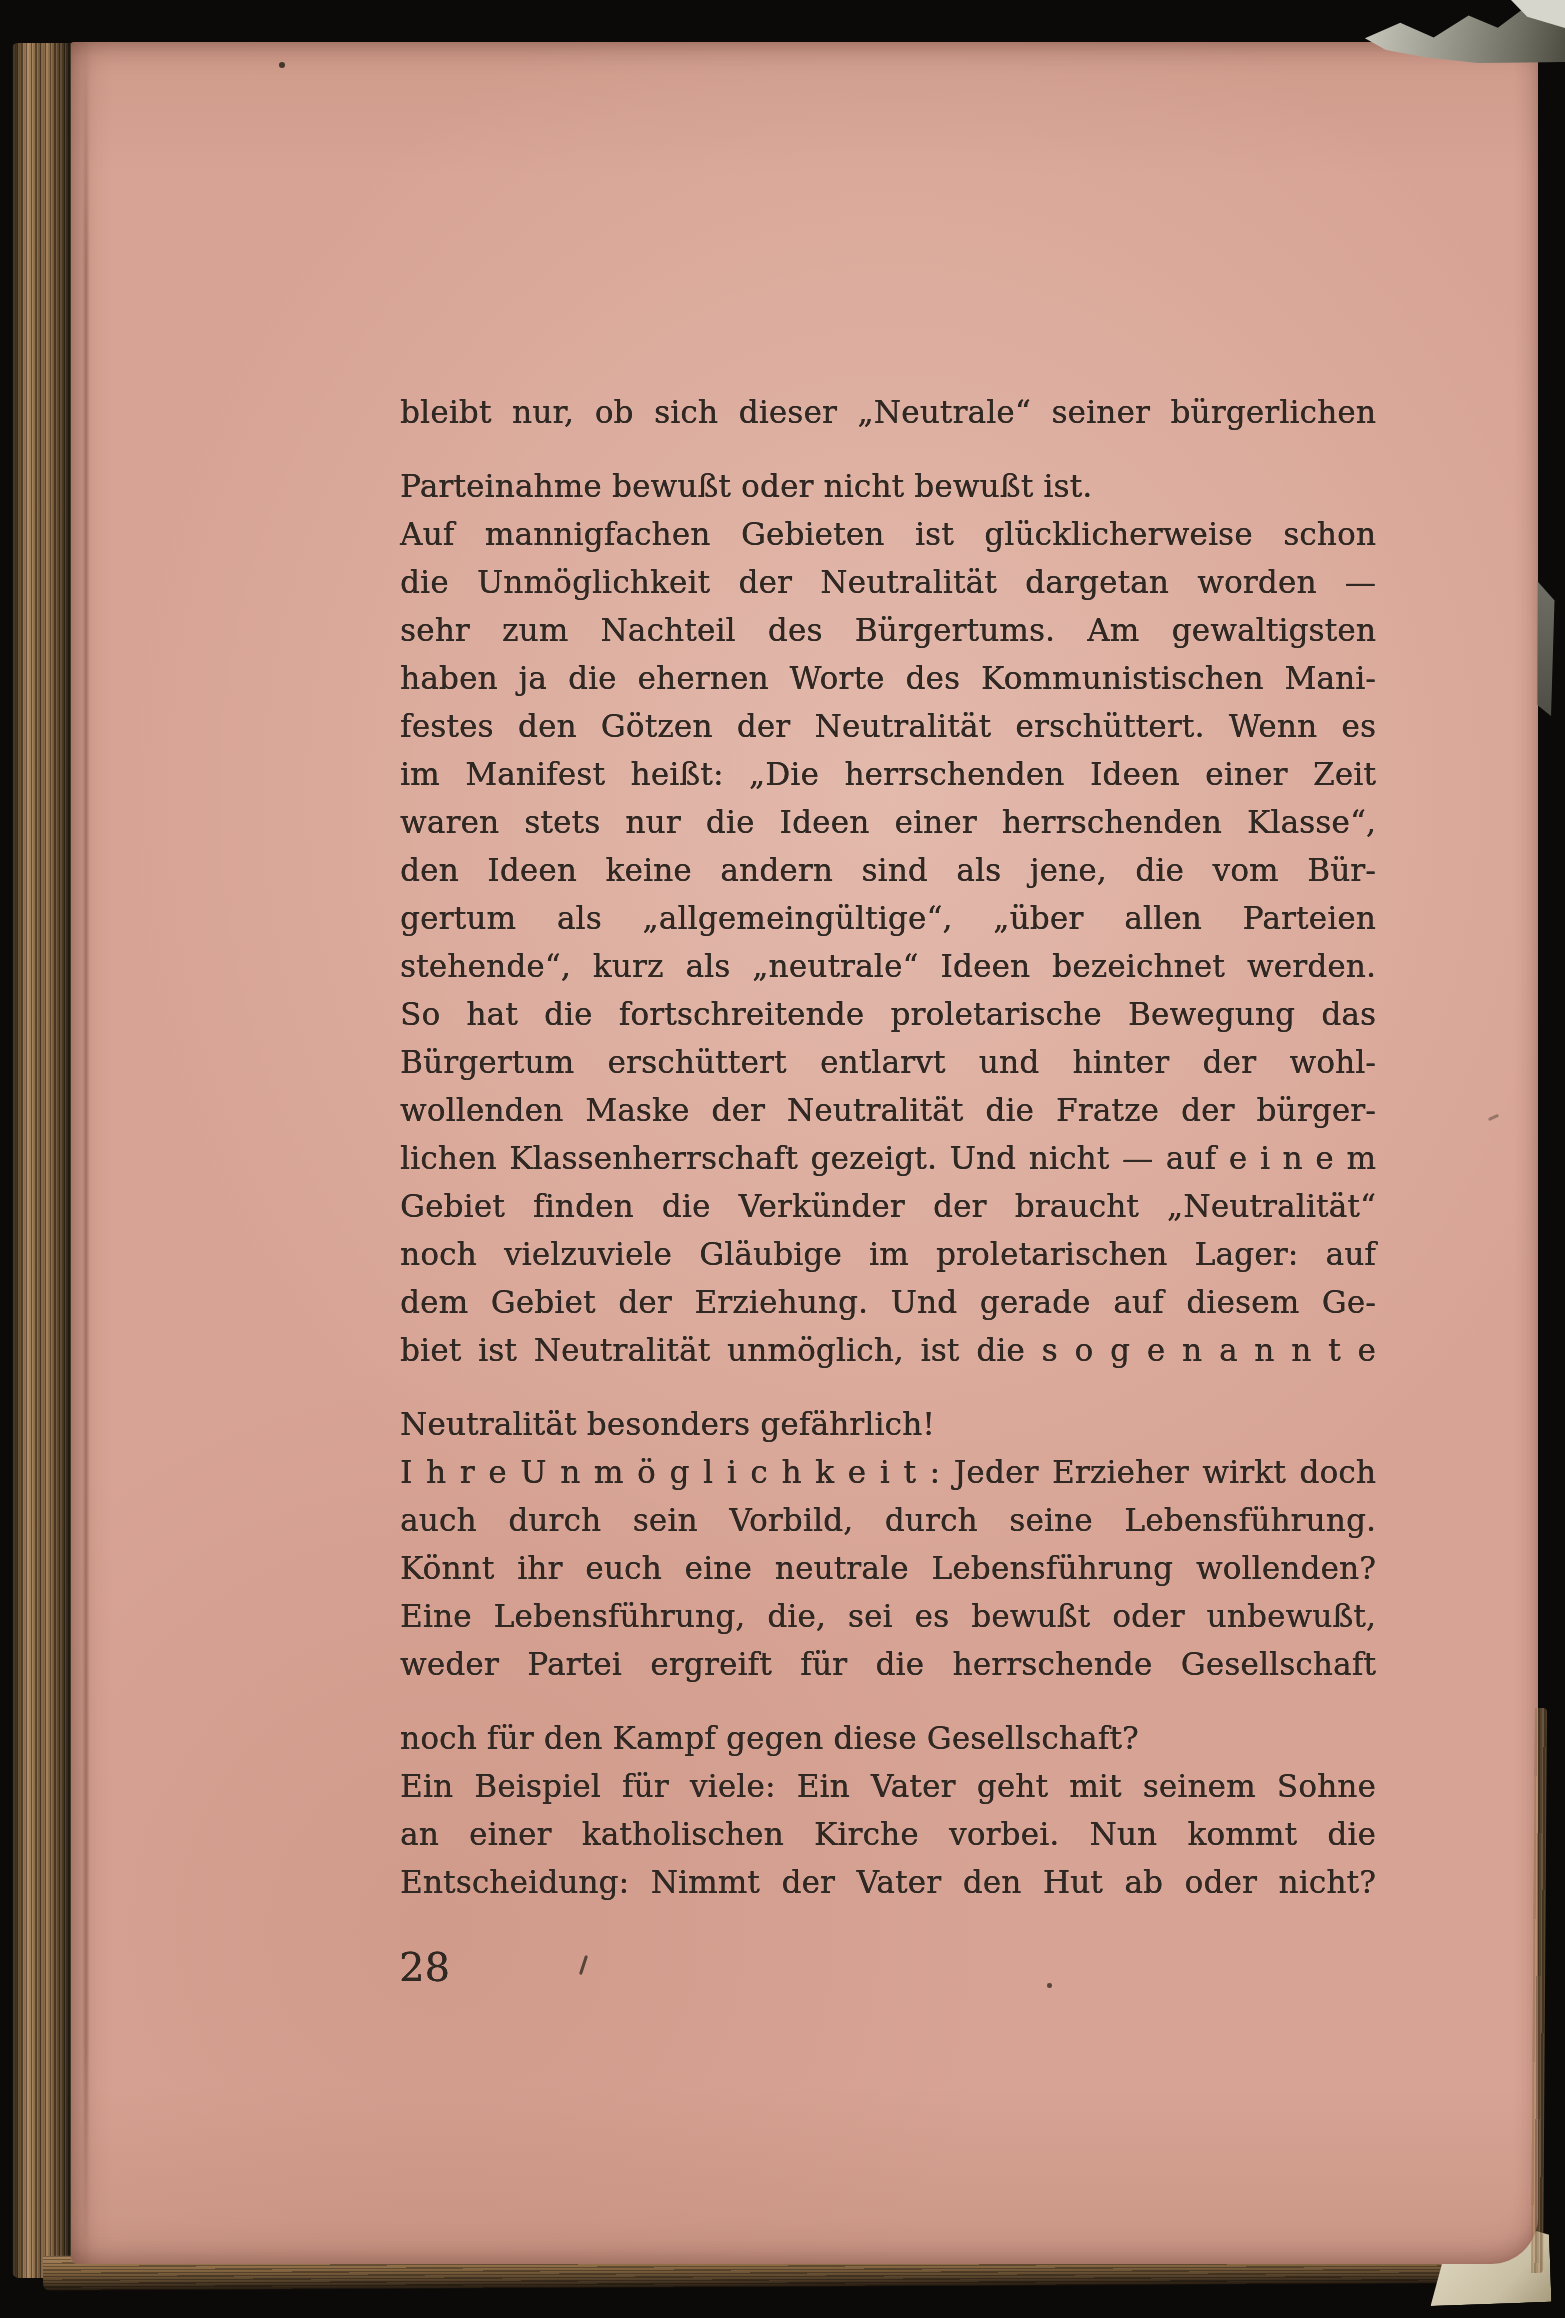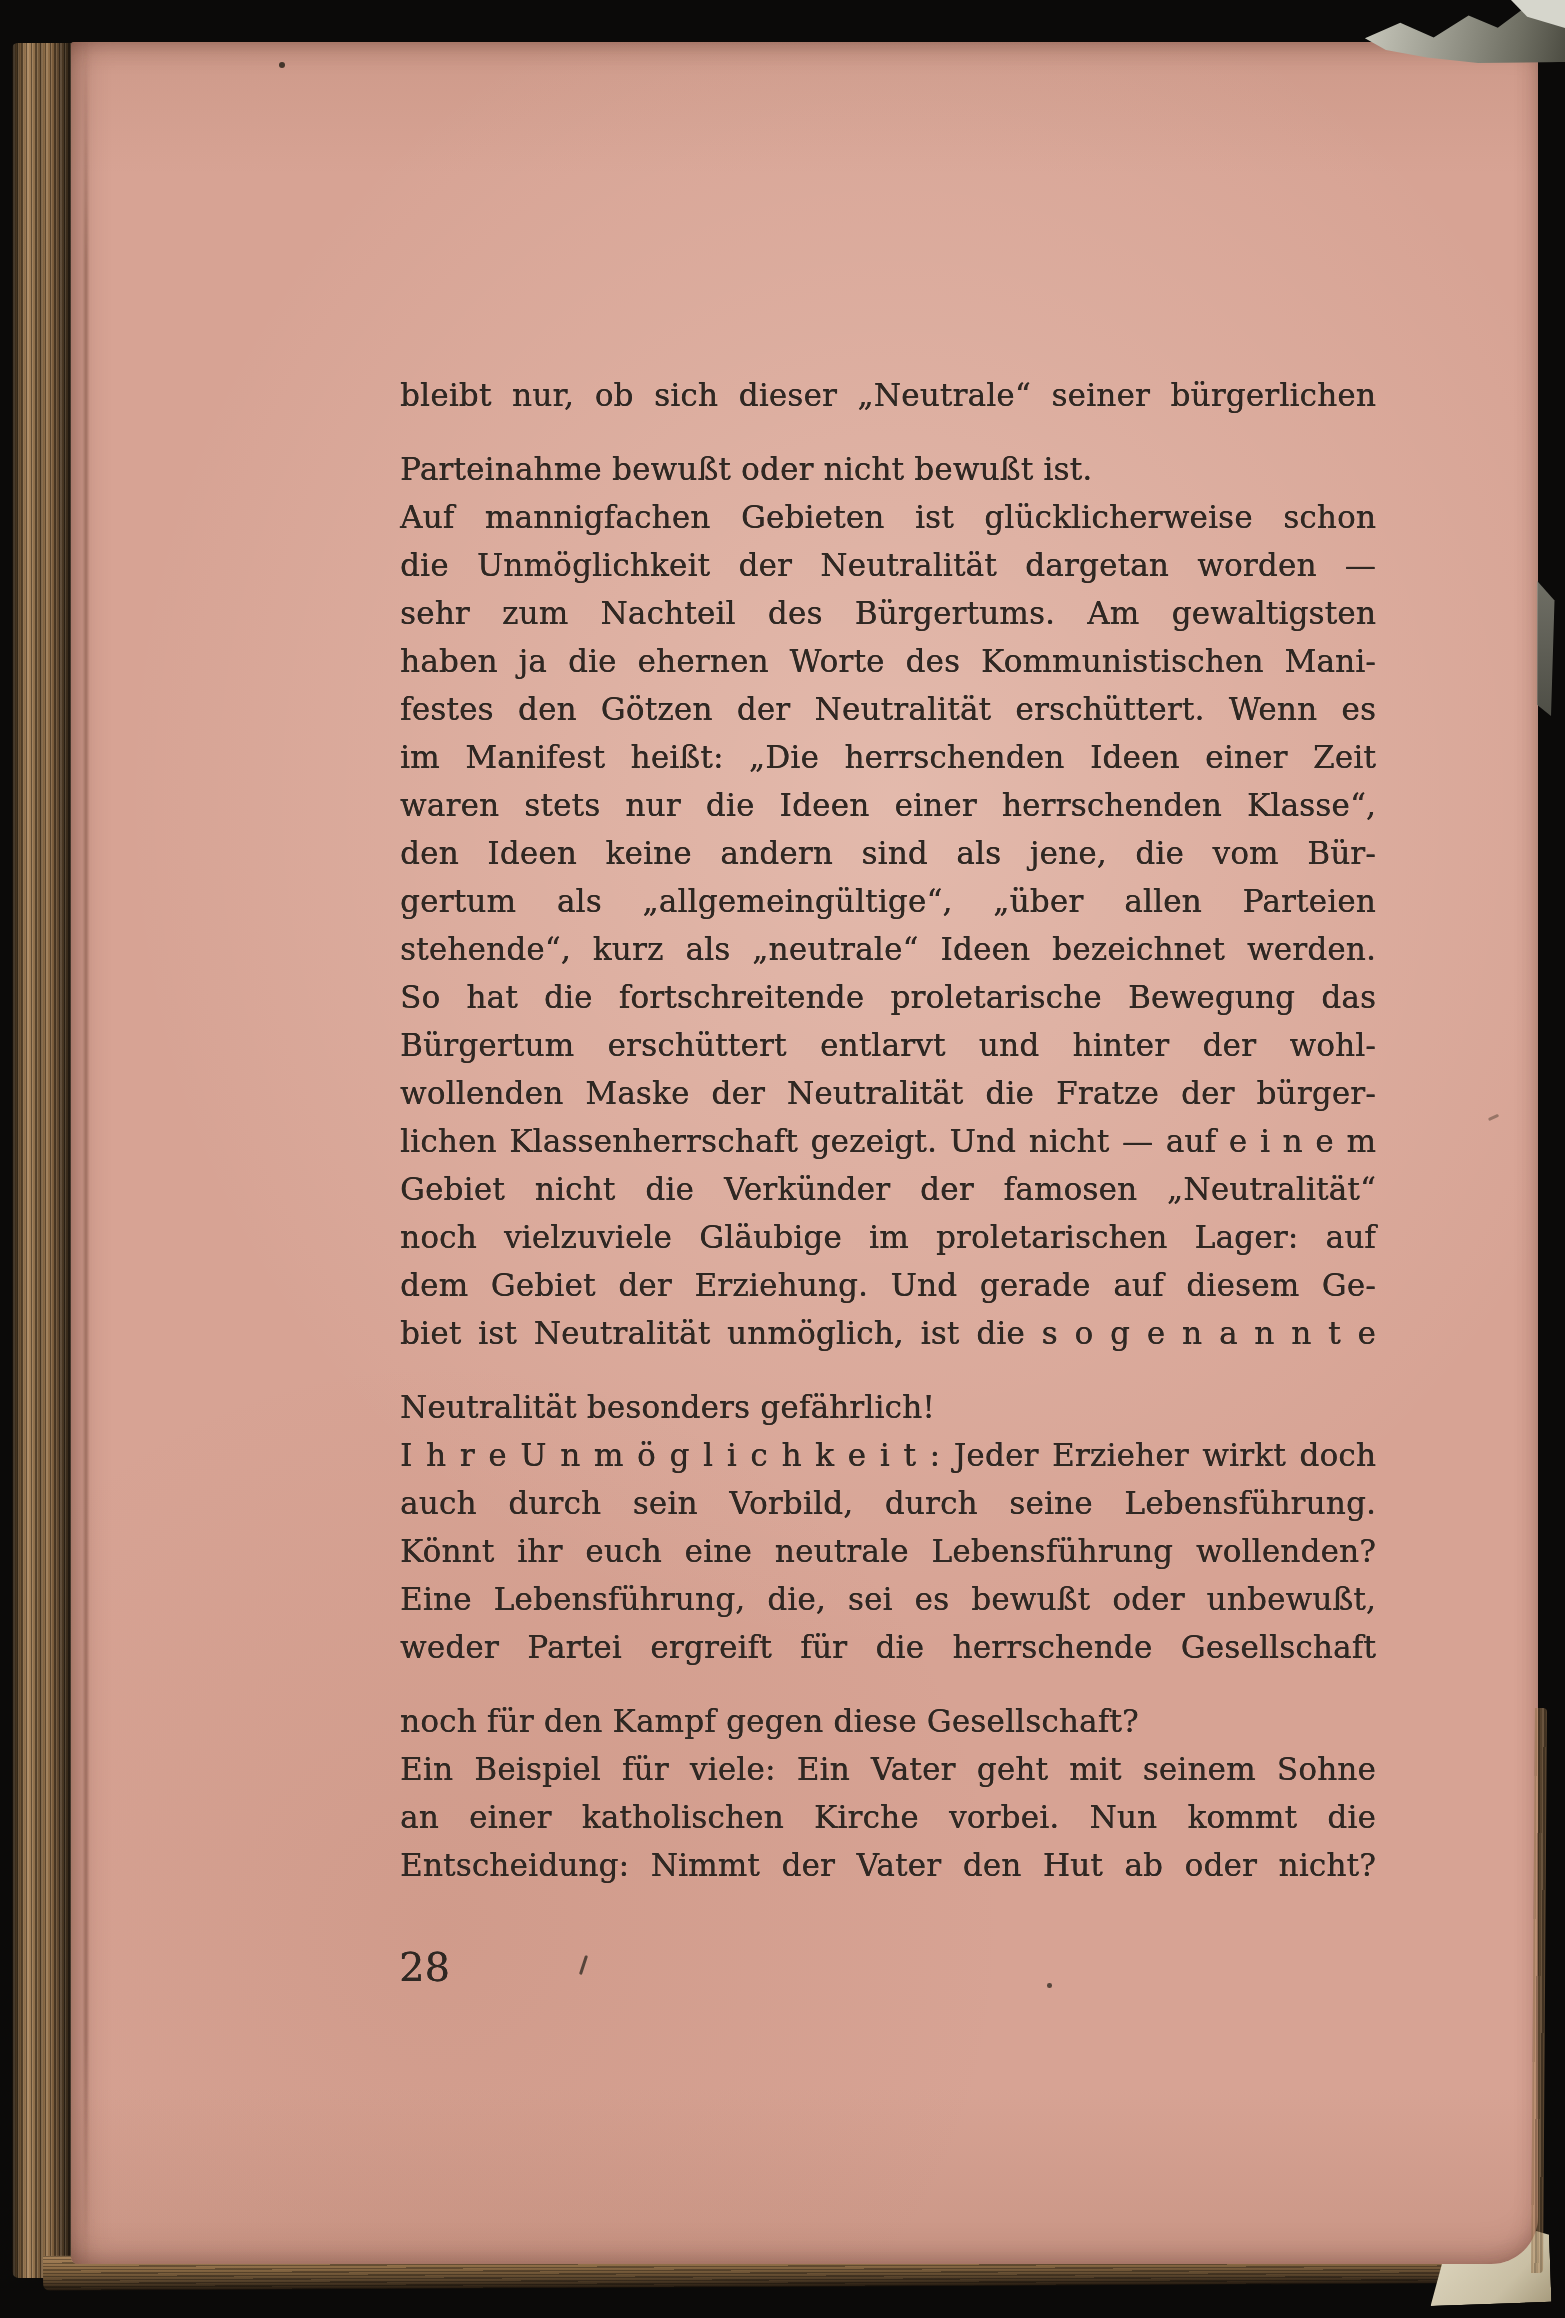--- a/index.html
+++ b/index.html
@@ -58,21 +58,21 @@
       inset 0 16px 31px -17.5px rgba(70,35,22,0.40),
       inset 0 -20px 37px -20px rgba(70,35,22,0.35);
   }
   .crease {
     position:absolute; left:13.4px; top:0; width:4px; height:100%;
     background: linear-gradient(180deg, rgba(80,40,25,0) 0%, rgba(80,40,25,0.30) 10%, rgba(80,40,25,0.30) 90%, rgba(80,40,25,0) 100%);
     filter: blur(1.3px);
   }
 
   .text-block {
-    position:absolute; left:329px; top:329px; width:976px;
+    position:absolute; left:329px; top:346px; width:976px;
     color: var(--ink, #2f2823);
     font-size:31px; line-height:48px; letter-spacing:0.2px;
     text-shadow: 0.3px 0 0 currentColor;
   }
   .line { text-align: justify; text-align-last: justify; height:48px; }
   .line.para-end { text-align-last: left; margin-top: 26px; }
 
   .page-number {
     position:absolute; left:328px; top:1902px;
     color: var(--ink, #2f2823); font-size:40px;
@@ -132,21 +132,21 @@
         <div class="line">festes den Götzen der Neutralität erschüttert. Wenn es</div>
         <div class="line">im Manifest heißt: „Die herrschenden Ideen einer Zeit</div>
         <div class="line">waren stets nur die Ideen einer herrschenden Klasse“,</div>
         <div class="line">den Ideen keine andern sind als jene, die vom Bür-</div>
         <div class="line">gertum als „allgemeingültige“, „über allen Parteien</div>
         <div class="line">stehende“, kurz als „neutrale“ Ideen bezeichnet werden.</div>
         <div class="line">So hat die fortschreitende proletarische Bewegung das</div>
         <div class="line">Bürgertum erschüttert entlarvt und hinter der wohl-</div>
         <div class="line">wollenden Maske der Neutralität die Fratze der bürger-</div>
         <div class="line">lichen Klassenherrschaft gezeigt. Und nicht — auf e i n e m</div>
-        <div class="line">Gebiet nicht die Verkünder der famosen „Neutralität“</div>
+        <div class="line">Gebiet finden die Verkünder der braucht „Neutralität“</div>
         <div class="line">noch vielzuviele Gläubige im proletarischen Lager: auf</div>
         <div class="line">dem Gebiet der Erziehung. Und gerade auf diesem Ge-</div>
         <div class="line">biet ist Neutralität unmöglich, ist die s o g e n a n n t e</div>
         <div class="line para-end">Neutralität besonders gefährlich!</div>
         <div class="line">I h r e U n m ö g l i c h k e i t : Jeder Erzieher wirkt doch</div>
         <div class="line">auch durch sein Vorbild, durch seine Lebensführung.</div>
         <div class="line">Könnt ihr euch eine neutrale Lebensführung wollenden?</div>
         <div class="line">Eine Lebensführung, die, sei es bewußt oder unbewußt,</div>
         <div class="line">weder Partei ergreift für die herrschende Gesellschaft</div>
         <div class="line para-end">noch für den Kampf gegen diese Gesellschaft?</div>

